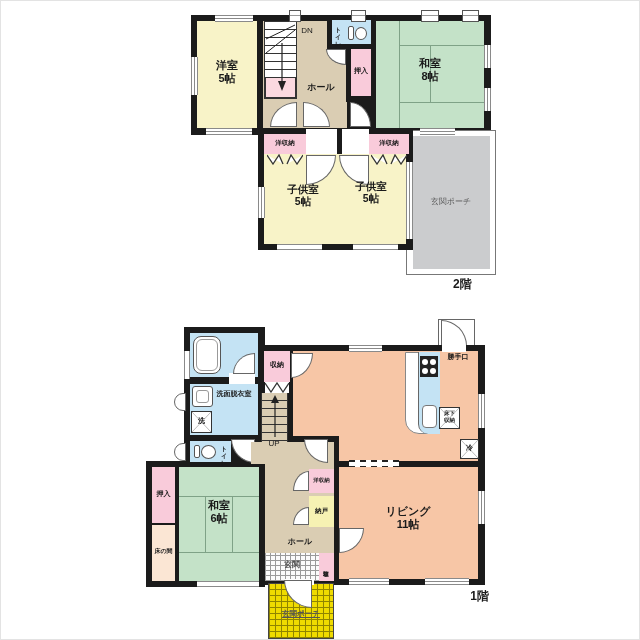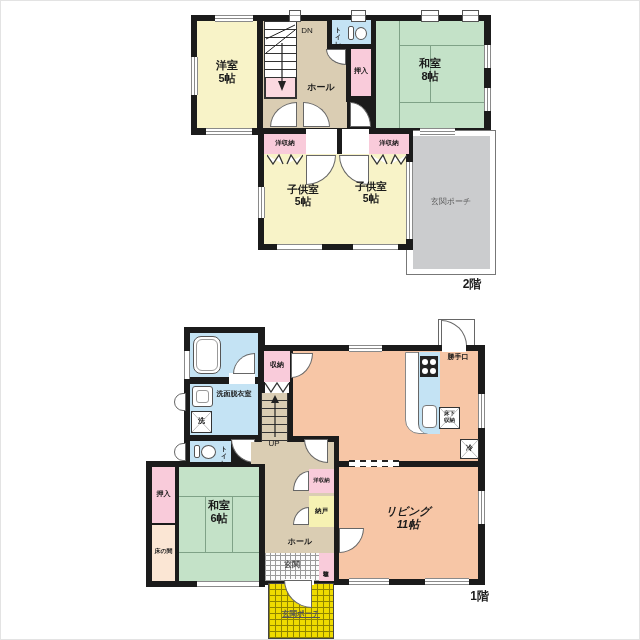--- a/index.html
+++ b/index.html
@@ -110,21 +110,21 @@
   <div class="a lbl" style="left:368px;top:138px;width:40px;font-size:6.5px;">洋収納</div>
   <div class="a lbl" style="left:272px;top:182px;width:60px;font-size:10.5px;">
     <span>子供室</span>
       <span>5帖</span>
   </div>
   <div class="a lbl" style="left:340px;top:179px;width:60px;font-size:10.5px;">
     <span>子供室</span>
       <span>5帖</span>
   </div>
   <div class="a lbl gray" style="left:420px;top:196px;width:60px;font-size:8px;font-weight:normal;">玄関ポーチ</div>
-  <div class="a lbl" style="left:452px;top:276px;width:38px;font-size:12px;text-align:center;">2階</div>
+  <div class="a lbl" style="left:452px;top:276px;width:38px;font-size:12px;text-align:left;">2階</div>
 
   <div class="a" style="left:437px;top:318px;width:37px;height:27px;background:#fff;border:1px solid #666;"></div>
   <div class="a arc" style="left:440px;top:319px;width:26px;height:26px;border-radius:0 100% 0 0;"></div>
 
   <div class="a k" style="left:183px;top:326px;width:81px;height:114px;"></div>
   <div class="a k" style="left:257px;top:344px;width:38px;height:92px;"></div>
   <div class="a k" style="left:286px;top:344px;width:198px;height:122px;"></div>
   <div class="a k" style="left:332px;top:460px;width:152px;height:124px;"></div>
   <div class="a k" style="left:250px;top:436px;width:88px;height:148px;"></div>
   <div class="a k" style="left:183px;top:434px;width:81px;height:30px;"></div>
@@ -192,21 +192,21 @@
     <svg width="17" height="18">
         <line x1="0" y1="0" x2="17" y2="18" stroke="#bbb" stroke-width="1"></line>
         <line x1="17" y1="0" x2="0" y2="18" stroke="#bbb" stroke-width="1"></line>
       </svg>
   </div>
   <div class="a lbl" style="left:459px;top:443px;width:19px;font-size:7px;">冷</div>
 
   <div class="a" style="left:348px;top:459px;width:50px;height:8px;background:#fff;border-top:2px dashed #222;border-bottom:2px dashed #222;"></div>
 
   <div class="a" style="left:338px;top:466px;width:139px;height:112px;background:#F7C6A6;"></div>
-  <div class="a lbl" style="left:372px;top:504px;width:70px;font-style:italic;">
+  <div class="a lbl" style="left:372px;top:504px;width:70px;">
     <span>リビング</span>
       <span>11帖</span>
   </div>
   <div class="a arc" style="left:338px;top:527px;width:25px;height:25px;border-radius:0 0 100% 0;"></div>
   <div class="a win-v" style="left:477px;top:393px;width:7px;height:34px;"></div>
   <div class="a win-v" style="left:477px;top:490px;width:7px;height:33px;"></div>
   <div class="a win-h" style="left:348px;top:577px;width:40px;height:7px;"></div>
   <div class="a win-h" style="left:424px;top:577px;width:44px;height:7px;"></div>
 
   <div class="a" style="left:189px;top:440px;width:41px;height:21px;background:#C4E3F4;"></div>

